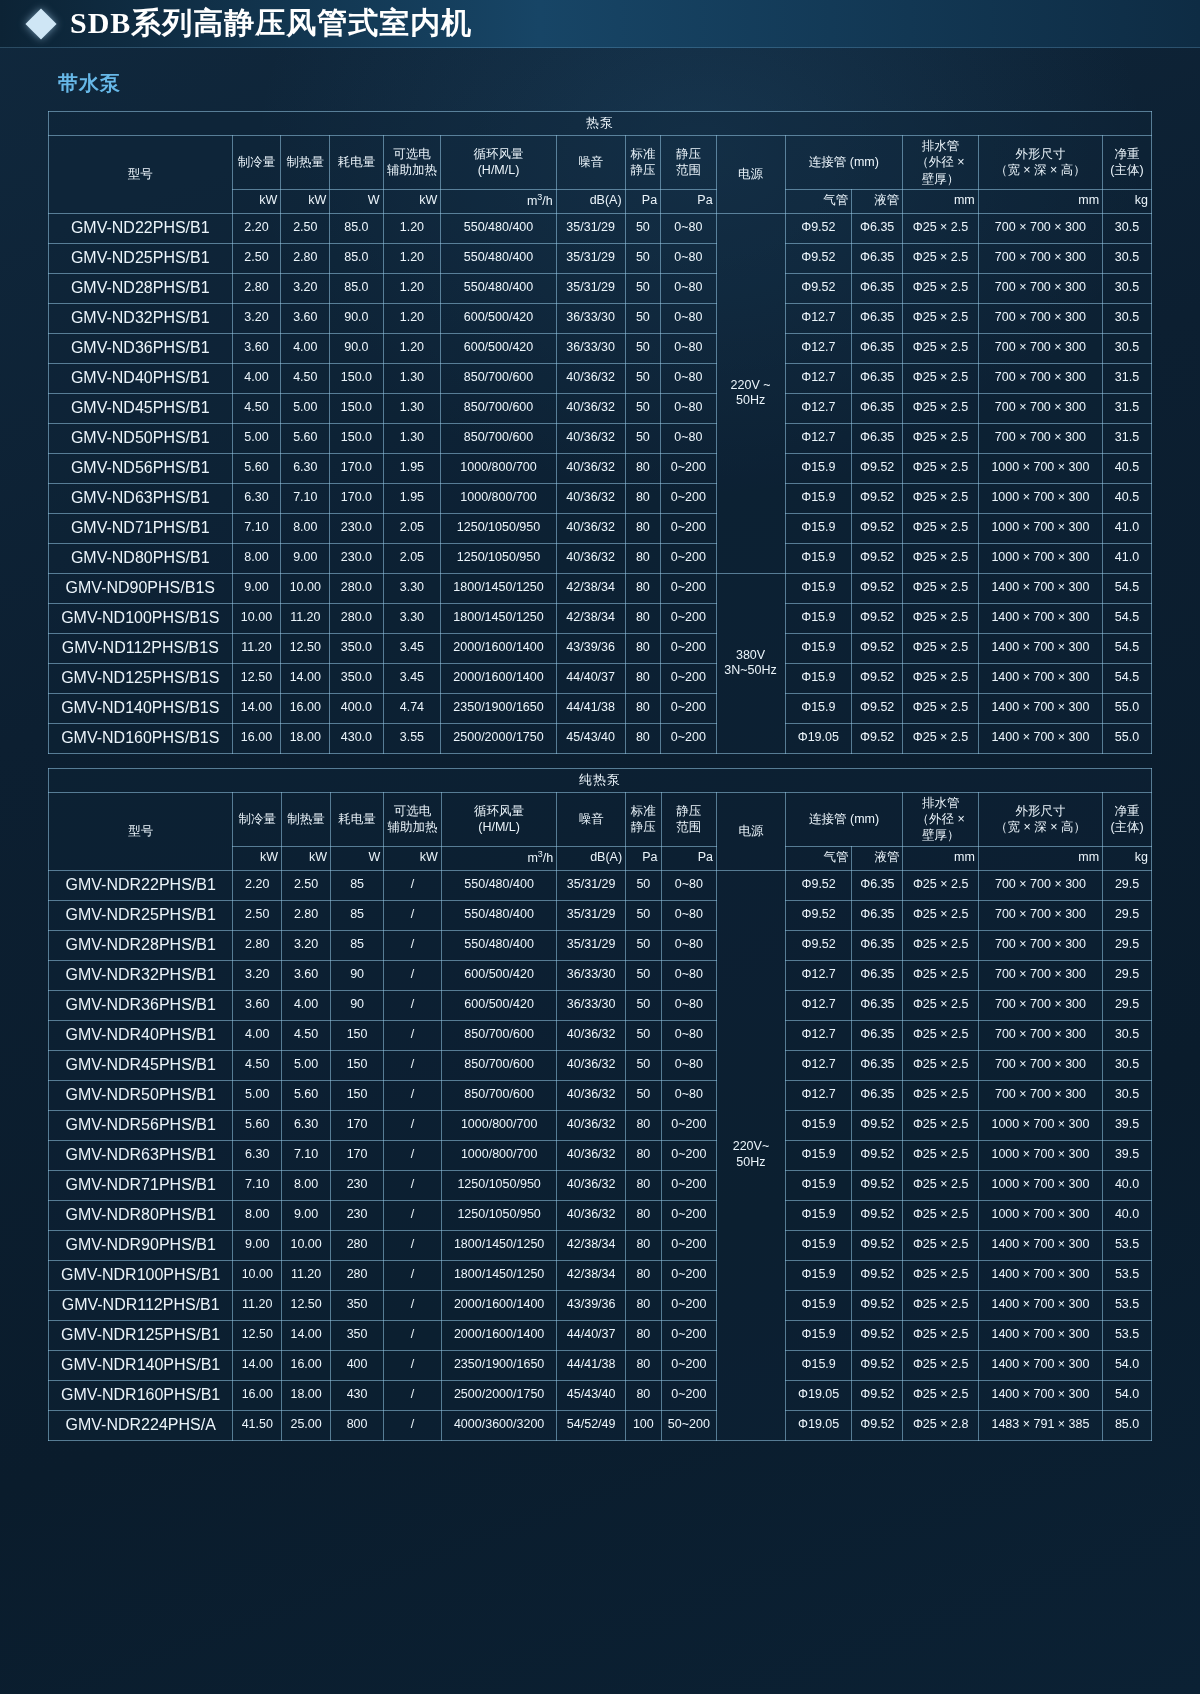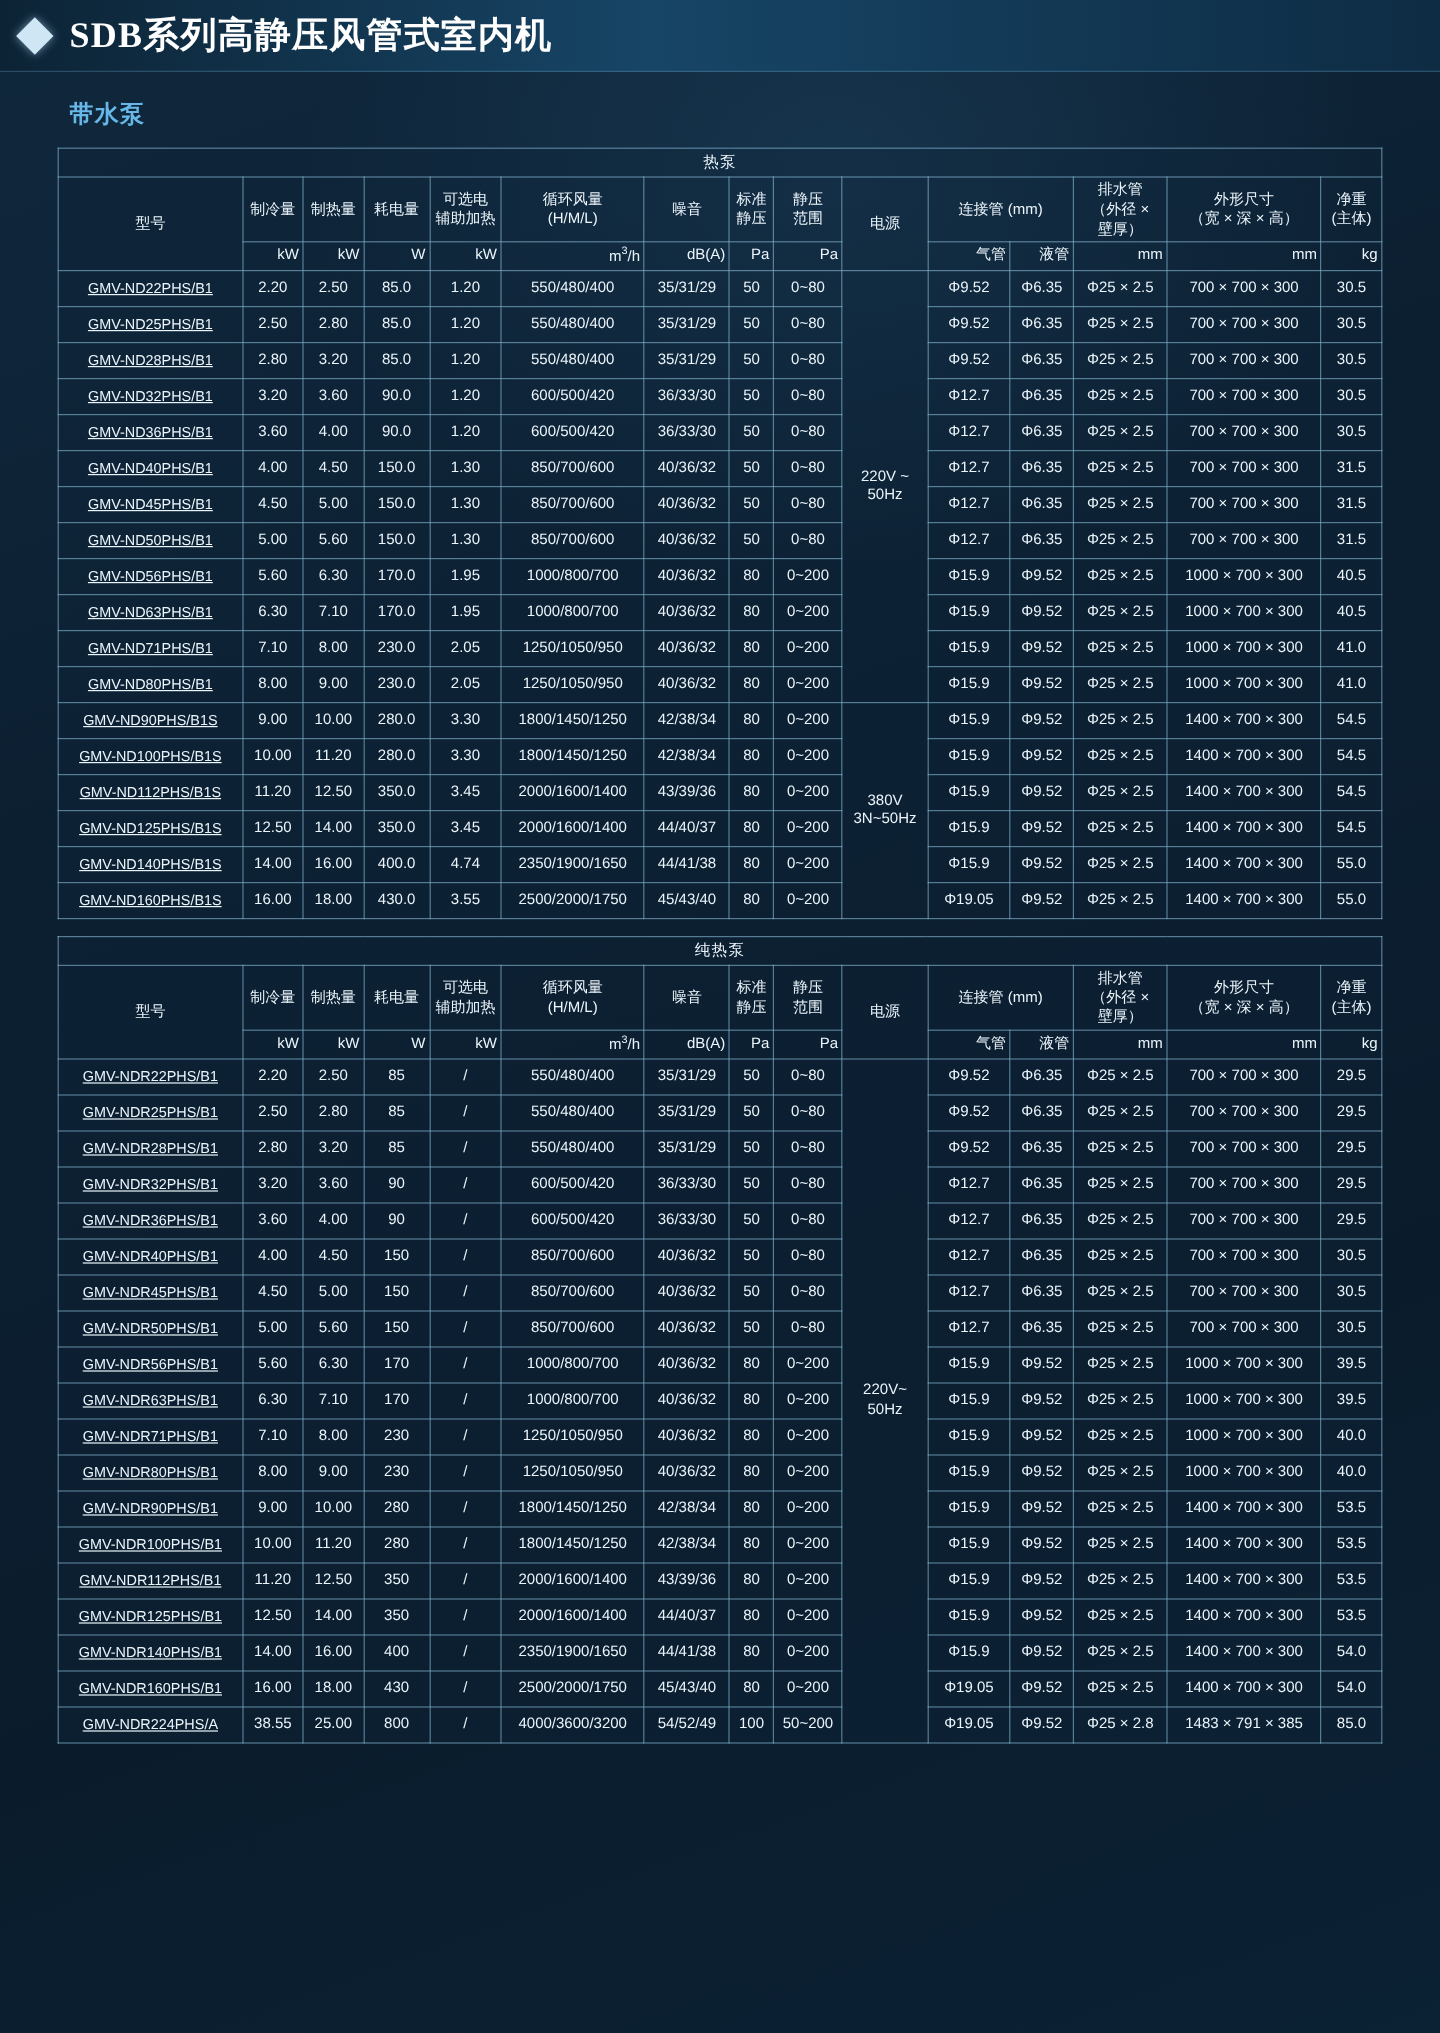--- a/index.html
+++ b/index.html
@@ -21,25 +21,25 @@
   .page-glow {
     position: absolute;
     top: -200px; left: 250px;
     width: 900px; height: 700px;
     background: radial-gradient(ellipse at center, rgba(60,130,180,0.18) 0%, rgba(10,30,48,0) 70%);
     pointer-events: none;
   }
   
   .header {
     position: relative;
-    height: 60px;
+    height: 48px;
     background: linear-gradient(90deg, #0c2335 0%, #174566 45%, #0e2c44 100%);
     display: flex;
     align-items: center;
-    padding-left: 18px;
+    padding-left: 30px;
     border-bottom: 1px solid rgba(130,190,230,0.25);
   }
   .header .diamond {
     width: 22px; height: 22px;
     background: #cfe6f5;
     transform: rotate(45deg);
     margin-right: 18px;
     box-shadow: 0 0 8px rgba(180,220,250,0.6);
     flex: none;
   }
@@ -94,22 +94,21 @@
     height: 24px;
     font-size: 12.5px;
     text-align: right;
   }
   tbody td {
     height: 30px;
     font-size: 12.5px;
     white-space: nowrap;
   }
   td.model {
-    font-size: 12px;
-    text-decoration: underline;
+    font-size: 16px;
   }
   .sup { font-size: 9px; vertical-align: super; }
 </style>
 </head>
 <body>
 
 <div class="page-glow"></div>
 
 <div class="header">
   <div class="diamond"></div>
@@ -808,21 +807,21 @@
           <td>80</td>
           <td>0~200</td>
           <td>Φ19.05</td>
           <td>Φ9.52</td>
           <td>Φ25 × 2.5</td>
           <td>1400 × 700 × 300</td>
           <td>54.0</td>
         </tr>
         <tr>
           <td class="model">GMV-NDR224PHS/A</td>
-          <td>38.55</td>
+          <td>41.50</td>
           <td>25.00</td>
           <td>800</td>
           <td>/</td>
           <td>4000/3600/3200</td>
           <td>54/52/49</td>
           <td>100</td>
           <td>50~200</td>
           <td>Φ19.05</td>
           <td>Φ9.52</td>
           <td>Φ25 × 2.8</td>

